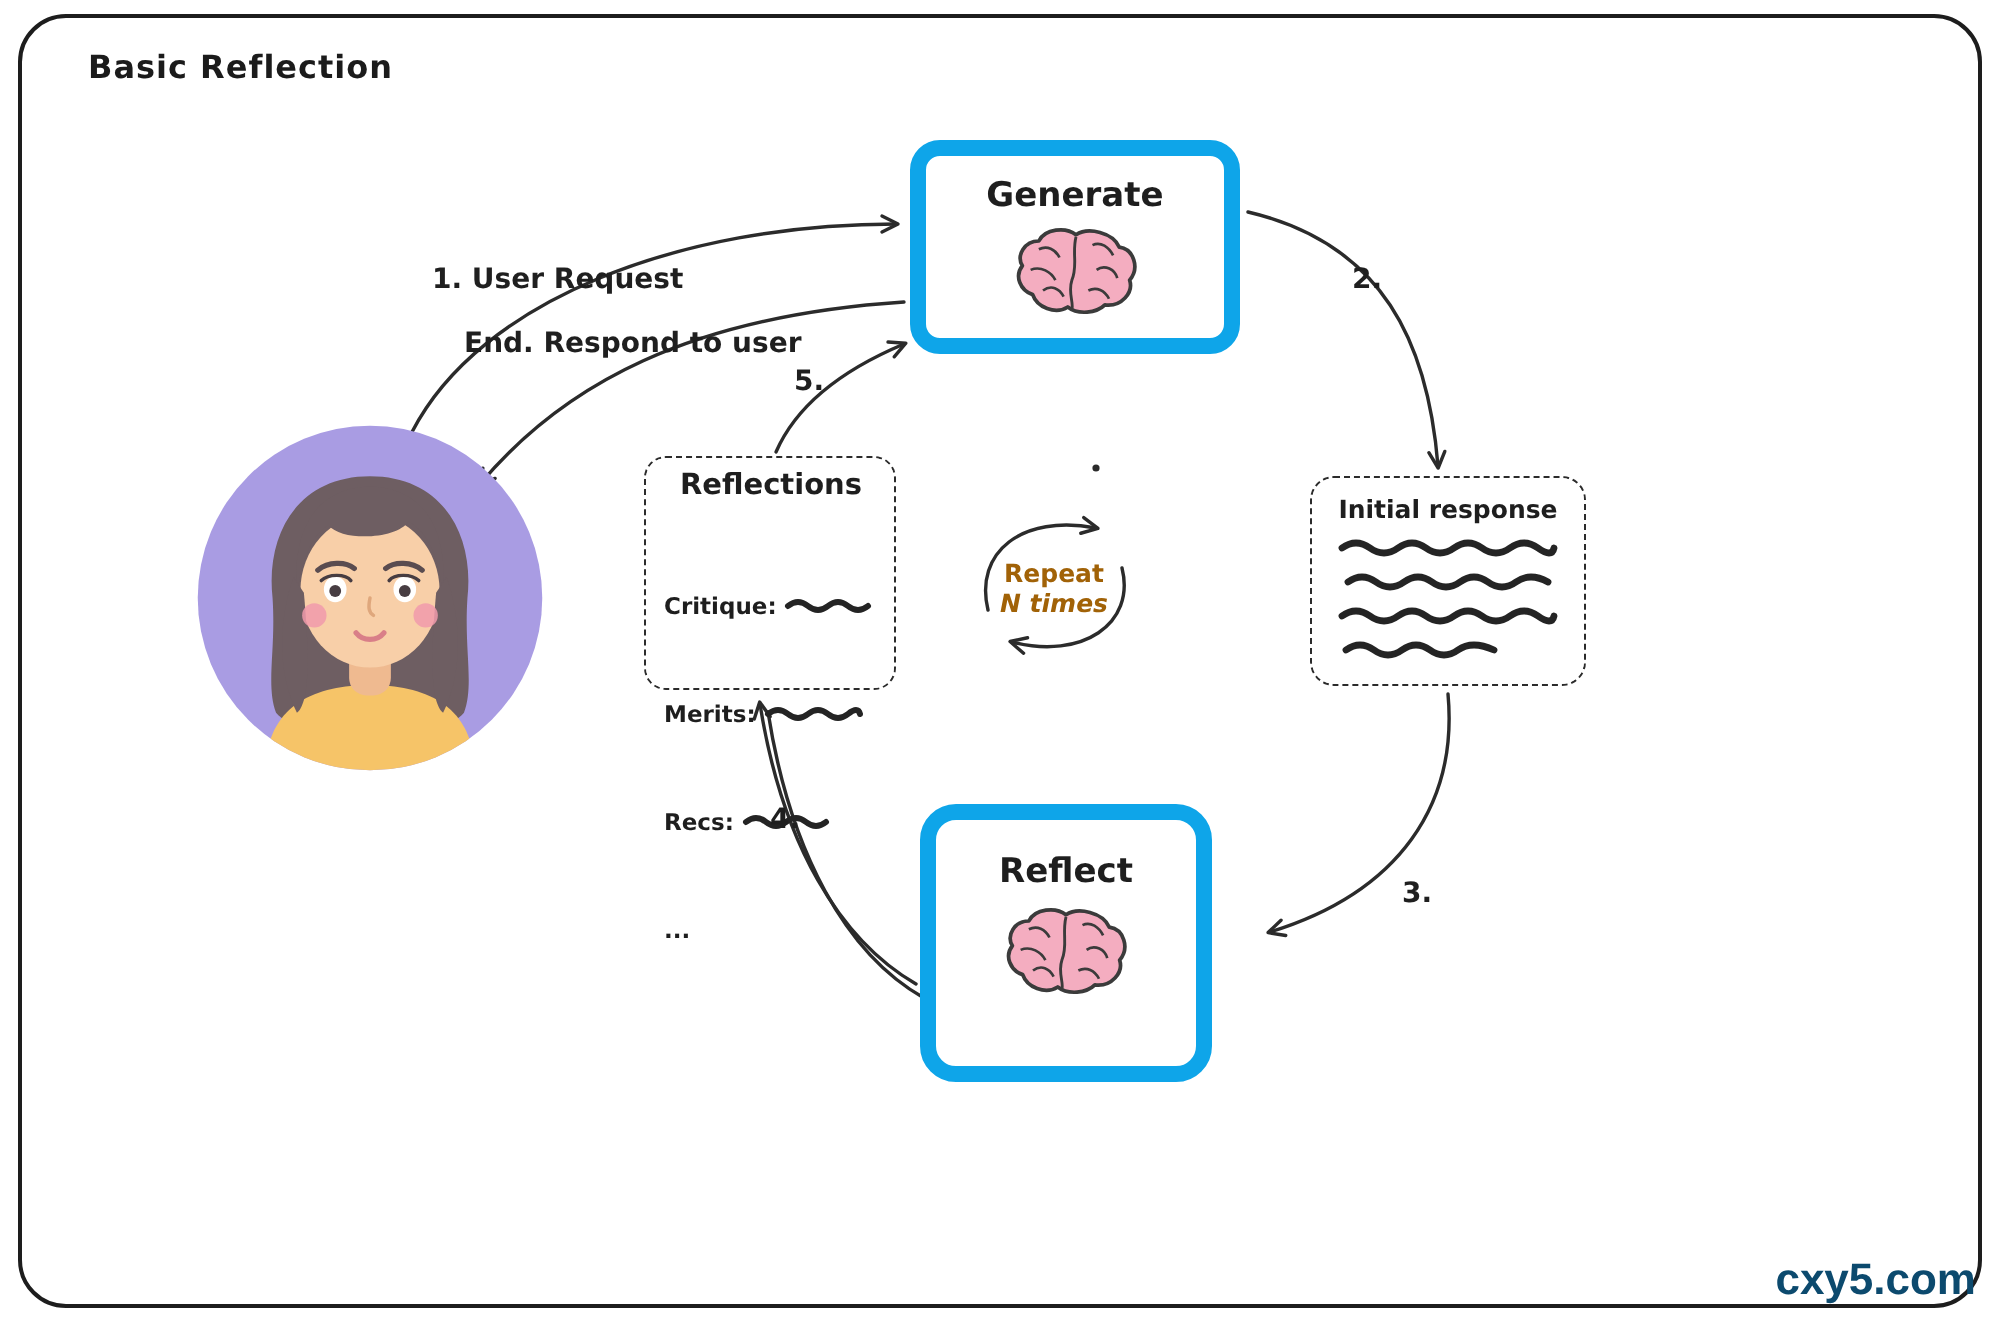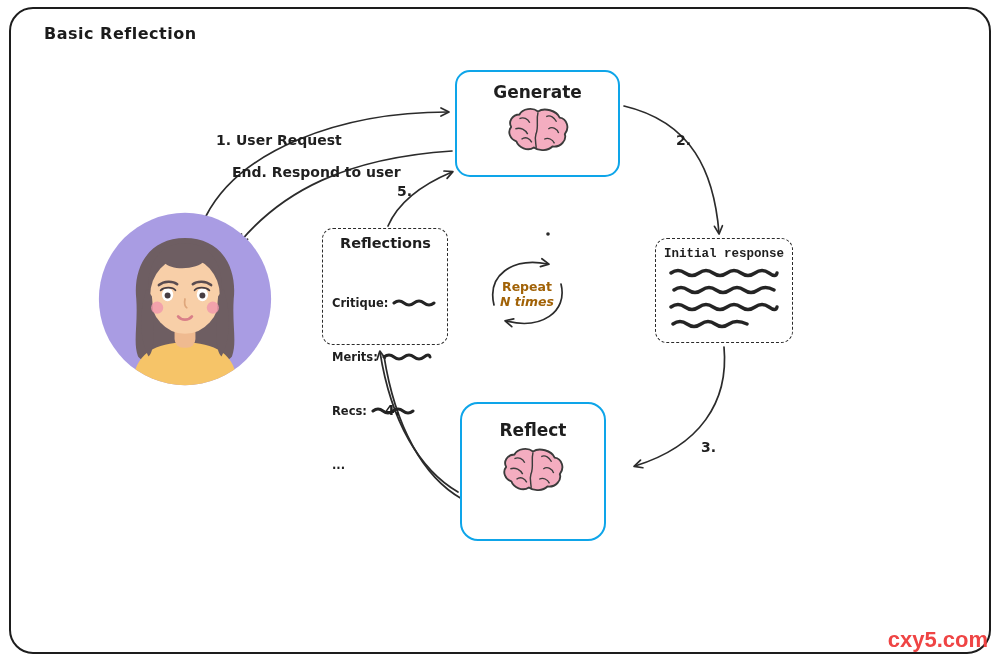--- a/index.html
+++ b/index.html
@@ -11,42 +11,42 @@
   .frame{
     position:absolute;left:9px;top:7px;right:9px;bottom:7px;
     border:2.5px solid #1d1d1d;border-radius:24px;pointer-events:none;
   }
   .arrows{position:absolute;left:0;top:0;width:1000px;height:661px;pointer-events:none;}
   .title{
     position:absolute;left:44px;top:24px;font-size:16px;font-weight:700;
     letter-spacing:.5px;color:#1b1b1b;
   }
   .box{position:absolute;box-sizing:border-box;background:#fff;}
-  .solid{border:2px solid #0ea5e9;}
+  .solid{border:8px solid #0ea5e9;}
   .dashed{border:1.8px dashed #2b2b2b;gap:40px;}
   .generate{left:455px;top:70px;width:165px;height:107px;border-radius:15px;
     display:flex;flex-direction:column;align-items:center;padding-top:10px;gap:4px;}
   .reflect{left:460px;top:402px;width:146px;height:139px;border-radius:18px;
     display:flex;flex-direction:column;align-items:center;padding-top:16px;gap:6px;}
   .initial{left:655px;top:238px;width:138px;height:105px;border-radius:12px;
     display:flex;flex-direction:column;align-items:center;padding-top:8px;gap:6px;}
   .reflections{left:322px;top:228px;width:126px;height:117px;border-radius:11px;
     display:flex;flex-direction:column;padding:6px 8px 4px 9px;box-sizing:border-box;}
   .box-label-lg{font-size:17px;font-weight:600;color:#1e1e1e;}
-  .box-label-sm{font-size:12.5px;font-weight:600;color:#1e1e1e;font-family:Liberation Mono, monospace;}
+  .box-label-sm{font-size:12.5px;font-weight:600;color:#1e1e1e;}
   .refl-title{font-size:14.5px;font-weight:600;color:#1e1e1e;text-align:center;margin-bottom:5px;}
   .refl-row{display:flex;align-items:center;gap:4px;font-size:11.5px;font-weight:600;
     color:#1e1e1e;height:18px;}
   .brain{width:66px;height:50px;}
   .avatar{position:absolute;left:98px;top:212px;width:174px;height:174px;}
   .edge-label{position:absolute;font-size:14px;font-weight:600;color:#1f1f1f;white-space:nowrap;}
   .loop-label{position:absolute;left:488px;top:279px;width:78px;text-align:center;
     font-size:12.5px;font-weight:600;color:#a16207;line-height:15px;}
   .watermark{position:absolute;right:12px;bottom:8px;font-size:22px;font-weight:800;
-    color:#ef4444;font-family:"Liberation Sans", sans-serif;}
+    color:#0c4a6e;font-family:"Liberation Sans", sans-serif;}
   .squig{display:block;}
 </style>
 </head>
 <body>
 
 <div class="canvas">
 
   <svg class="arrows" viewBox="0 0 1000 661">
     <defs>
       <marker id="ah" markerWidth="14" markerHeight="14" refX="9" refY="6" orient="auto" markerUnits="userSpaceOnUse">

